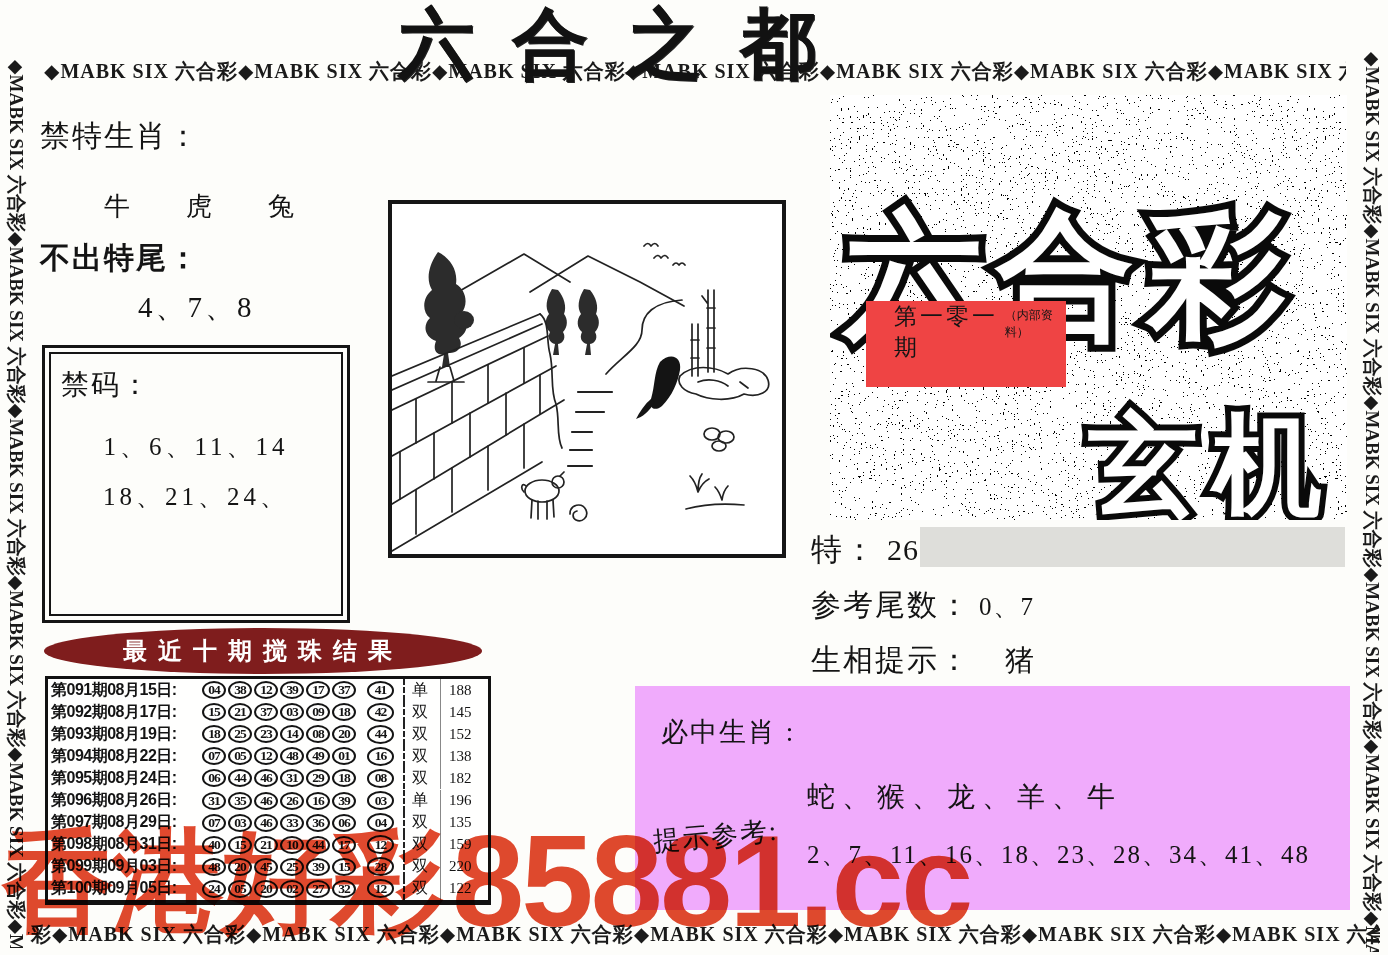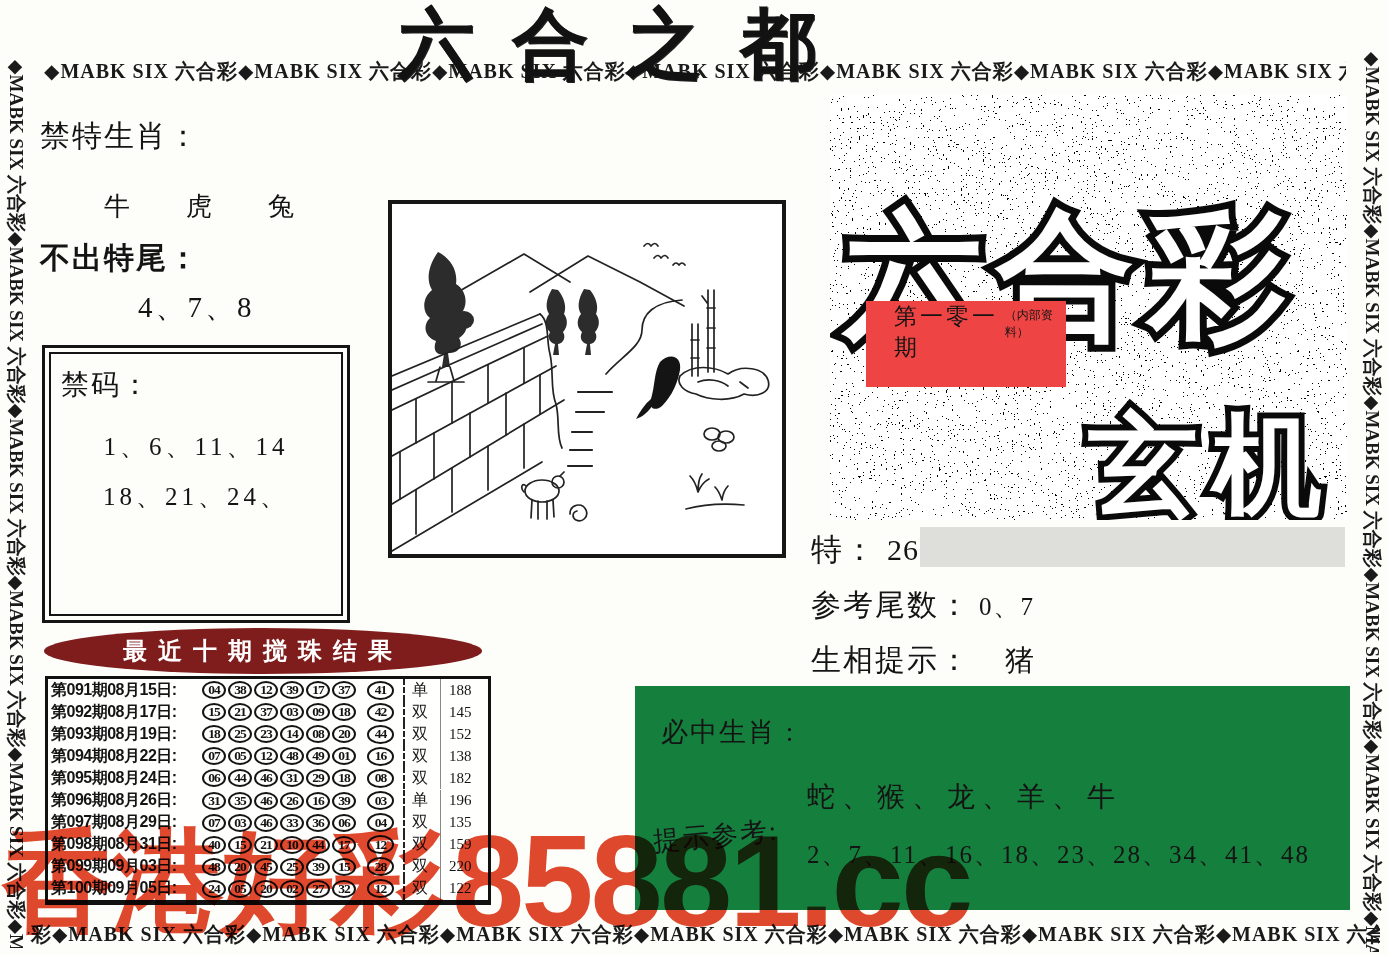--- a/index.html
+++ b/index.html
@@ -68,21 +68,21 @@
   .spec-line{position:absolute;left:811px;top:529px;font-size:31px;letter-spacing:2px;}
   .spec-num{font-size:30px;margin-left:10px;letter-spacing:1px;}
   .spec-strip{position:absolute;left:920px;top:527px;width:425px;height:40px;
     background:#dededa;}
   .tail-line{position:absolute;left:811px;top:585px;font-size:30px;letter-spacing:2px;}
   .tail-vals{font-size:25px;margin-left:8px;}
   .zod-line{position:absolute;left:811px;top:640px;font-size:30px;letter-spacing:2px;}
   .zod-val{font-size:29px;margin-left:34px;}
   
   .hint-box{position:absolute;left:635px;top:686px;width:715px;height:224px;
-    background:#15803d;}
+    background:#f0abfc;}
   .hint-sure-label{position:absolute;left:26px;top:28px;font-size:27px;letter-spacing:2px;}
   .hint-sure-vals{position:absolute;left:172px;top:92px;font-size:28px;letter-spacing:7px;}
   .hint-ref-label{position:absolute;left:18px;top:132px;font-size:27px;letter-spacing:2px;
     transform:rotate(-5deg);}
   .hint-ref-vals{position:absolute;left:172px;top:152px;font-size:25px;letter-spacing:2px;}
   
   .watermark{position:absolute;left:2px;top:816px;white-space:nowrap;z-index:40;
     color:#e0492e;mix-blend-mode:multiply;font-weight:bold;line-height:1;
     font-family:"Liberation Sans","DejaVu Sans",sans-serif;}
   .wm-cn{font-size:112px;letter-spacing:-2px;}

